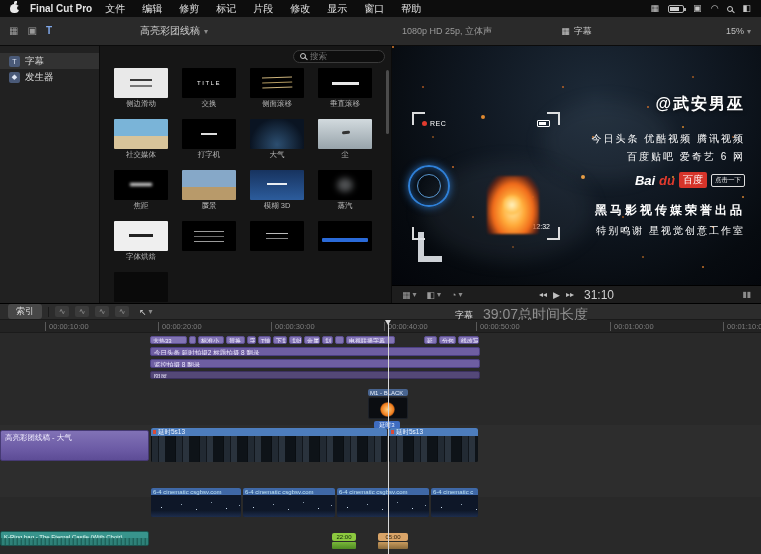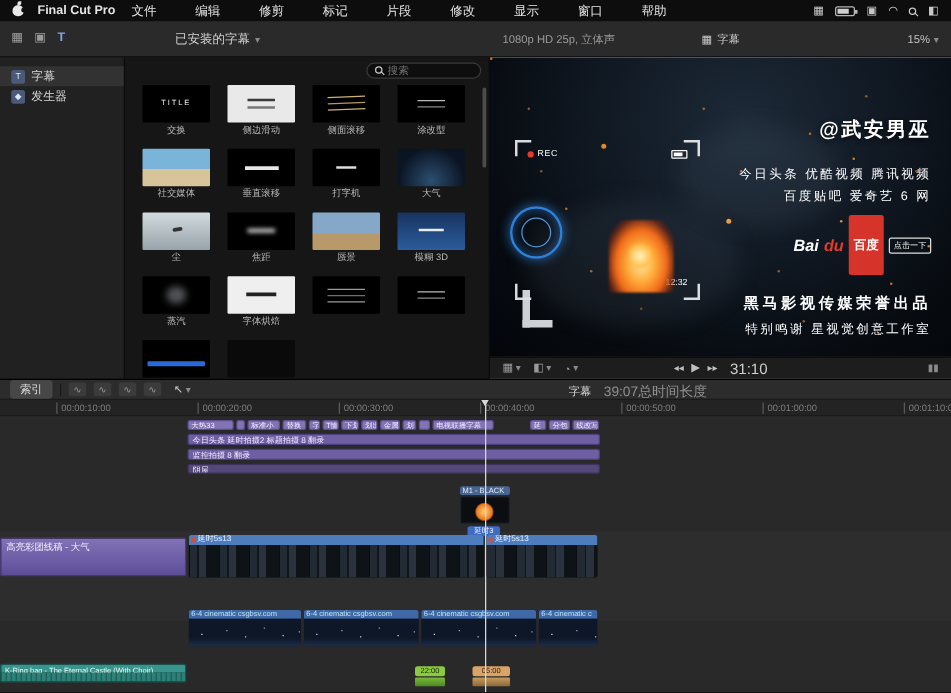--- a/index.html
+++ b/index.html
@@ -5,21 +5,21 @@
   *{box-sizing:border-box;margin:0;padding:0}
   body{background:#000;font-family:"Liberation Sans","DejaVu Sans",sans-serif}
   .screen{position:relative;width:761px;height:554px;background:#161616;overflow:hidden;color:#ddd}
 
   
   .menubar{height:17px;background:#0d0d0d;display:flex;align-items:center;padding:0 10px;font-size:10px;color:#e3e3e3}
   .apple{width:9px;height:9px;background:#e8e8e8;border-radius:50% 50% 45% 45%;position:relative;margin-right:11px;flex:none}
   .apple::before{content:"";position:absolute;top:-3px;left:4px;width:3px;height:3px;background:#e8e8e8;border-radius:50% 0}
   .apple::after{content:"";position:absolute;right:-2px;top:2px;width:4px;height:4px;background:#0d0d0d;border-radius:50%}
   .appname{font-weight:bold;margin-right:13px;white-space:nowrap}
-  .mitems{display:flex;gap:31px}
+  .mitems{display:flex;gap:17px}
   .mi{white-space:nowrap;cursor:default}
   .mstatus{margin-left:auto;display:flex;gap:9px;align-items:center;color:#c8c8c8;font-size:9px}
   .sglyph{line-height:1}
   .bat{width:16px;height:8px;border:1px solid #b5b5b5;border-radius:2px;position:relative}
   .bat::before{content:"";position:absolute;left:1px;top:1px;bottom:1px;width:9px;background:#cfcfcf}
   .bat::after{content:"";position:absolute;right:-3px;top:2px;width:2px;height:3px;background:#b5b5b5}
   .lens{width:6px;height:6px;border:1px solid #c8c8c8;border-radius:50%;position:relative;display:inline-block}
   .lens::after{content:"";position:absolute;width:4px;height:1px;background:#c8c8c8;right:-3px;bottom:-1px;transform:rotate(45deg)}
 
   
@@ -101,21 +101,21 @@
   .fire{position:absolute;left:95px;top:130px;width:52px;height:58px;background:radial-gradient(ellipse at 50% 60%,#ffe9a0 0%,#ffab3a 30%,#f06a1a 55%,rgba(150,40,8,.55) 75%,transparent 85%);filter:blur(1px)}
   .fire::after{content:"";position:absolute;left:16px;top:18px;width:18px;height:22px;background:radial-gradient(circle,#fff3c0,#ffc050 60%,transparent 75%)}
   .lshape{position:absolute;left:26px;top:186px;width:24px;height:30px;border-left:6px solid #dfe3e8;border-bottom:6px solid #dfe3e8;opacity:.92}
   .overlay-text{position:absolute;right:16px;top:48px;text-align:right;color:#fff}
   .handle{font-size:16px;font-weight:bold;letter-spacing:2px;text-shadow:0 1px 4px rgba(0,0,0,.7)}
   .ltxt1{margin-top:17px;font-size:10px;letter-spacing:2px}
   .ltxt2{margin-top:4px;font-size:10px;letter-spacing:2px}
   .baidu-row{margin-top:8px;display:flex;justify-content:flex-end;align-items:center;gap:4px}
   .bd1{font-size:13px;font-weight:bold;font-style:italic;color:#fff}
   .bd2{font-size:13px;font-weight:bold;font-style:italic;color:#e23b2e}
-  .bdbox{background:#d6342a;color:#fff;font-size:10px;font-weight:bold;padding:17px 4px;border-radius:2px}
+  .bdbox{background:#d6342a;color:#fff;font-size:10px;font-weight:normal;padding:1px 4px;border-radius:2px}
   .bdbtn{border:1px solid #ddd;color:#eee;font-size:6.5px;padding:1px 3px;border-radius:2px}
   .ltxt3{margin-top:14px;font-size:12px;font-weight:bold;letter-spacing:3px}
   .ltxt4{margin-top:5px;font-size:10px;letter-spacing:2px}
   .transport{height:18px;background:#1d1d1d;border-top:1px solid #000;display:flex;align-items:center;padding:0 10px;font-size:9px;color:#9a9a9a;position:relative}
   .tgroup{display:flex;gap:10px;align-items:center}
   .ticon{display:flex;gap:2px;align-items:center;cursor:default}
   .tcenter{position:absolute;left:0;right:0;display:flex;justify-content:center;align-items:center;gap:6px}
   .tbtn{font-size:8px;color:#c0c0c0;cursor:default}
   .tbtn.play{font-size:9px}
   .tc{font-family:Liberation Sans, sans-serif;font-size:12px;color:#cfcfcf;margin-left:4px}
@@ -123,21 +123,21 @@
 
   
   .timeline{position:relative;height:251px;background:#292929;border-top:1px solid #000}
   .tl-header{height:16px;background:#2c2c2c;border-bottom:1px solid #1a1a1a;display:flex;align-items:center;gap:6px;padding:0 8px;font-size:9px;color:#bbb;position:relative}
   .idx-btn{background:#474747;border-radius:3px;padding:1px 8px;font-size:9px;color:#ddd;cursor:default}
   .sep{width:1px;height:10px;background:#1a1a1a}
   .tool-ico{width:14px;height:11px;background:#3b3b3b;border-radius:2px;display:flex;align-items:center;justify-content:center;font-size:8px;color:#9a9a9a}
   .tool-arrow{display:flex;gap:2px;align-items:center;color:#cfcfcf;font-size:9px;margin-left:4px}
   .tl-center{position:absolute;left:455px;top:2px;display:flex;gap:10px;align-items:center}
   .cn{color:#ddd;font-size:9px}
-  .dur{color:#8f8f8f;font-size:11px}
+  .dur{color:#8f8f8f;font-size:14px}
   .tl-ruler{position:relative;height:13px;background:#232323;border-bottom:1px solid #1b1b1b;font-size:7.5px;color:#7d7d7d;overflow:hidden}
   .tick{position:absolute;top:2px;height:9px;line-height:9px;border-left:1px solid #5a5a5a;padding-left:3px;white-space:nowrap}
   .tl-tracks{position:absolute;top:29px;left:0;right:0;bottom:0;background:#292929;overflow:hidden}
   .tl-tracks::before{content:"";position:absolute;left:0;right:0;top:92px;height:72px;background:rgba(255,255,255,.02)}
   .clip{position:absolute;border-radius:2px;font-size:6.5px;line-height:1;color:#fff;overflow:hidden;white-space:nowrap}
   .title-clip{background:#8274b4;border:1px solid #5d4f92;padding:1px 0 0 2px;color:#f0ecff;font-size:6px}
   .story{background:#6e5ea2;border:1px solid #4c3f82;color:#efeaff;padding:2px 0 0 3px}
   .story.dark{background:#544878;border-color:#3c3160}
   .connlab{background:#48648f;color:#e6eefb;font-size:6px;padding:1px 0 0 2px}
   .connthumb{background:#0b0d11;border:1px solid #1c2027}
@@ -192,21 +192,21 @@
       </div>
   </div>
 
   <div class="toolbar">
     <div class="tb-left">
       <span class="hicon">▦</span>
       <span class="hicon">▣</span>
       <span class="hicon active">T</span>
     </div>
     <div class="tb-mid">
-      <span>已安装的字幕</span>
+      <span>高亮彩团线稿</span>
       <span class="chev">▾</span>
     </div>
     <div class="tb-right">
       <span class="fmt">1080p HD 25p, 立体声</span>
       <span class="vtab">
         <span>▦</span>
         <span>字幕</span>
       </span>
       <span class="zoomwrap">
         <span>15%</span>
@@ -231,44 +231,40 @@
 
     <div class="browser">
       <div class="searchrow">
         <div class="search">
           <span class="lens"></span>
           <input placeholder="搜索" style="">
         </div>
       </div>
       <div class="grid">
           <div class="cell">
+            <div class="thumb t-white"></div>
+            <div class="cap">侧边滑动</div>
+          </div>
+          <div class="cell">
             <div class="thumb t-title-dark">
               <span class="ttext">TITLE</span>
             </div>
             <div class="cap">交换</div>
           </div>
           <div class="cell">
-            <div class="thumb t-white"></div>
-            <div class="cap">侧边滑动</div>
-          </div>
-          <div class="cell">
             <div class="thumb t-script"></div>
             <div class="cap">侧面滚移</div>
           </div>
           <div class="cell">
-            <div class="thumb t-dark-text"></div>
-            <div class="cap">涂改型</div>
+            <div class="thumb t-subtitle"></div>
+            <div class="cap">垂直滚移</div>
           </div>
           <div class="cell">
             <div class="thumb t-beach"></div>
             <div class="cap">社交媒体</div>
-          </div>
-          <div class="cell">
-            <div class="thumb t-subtitle"></div>
-            <div class="cap">垂直滚移</div>
           </div>
           <div class="cell">
             <div class="thumb t-typewriter"></div>
             <div class="cap">打字机</div>
           </div>
           <div class="cell">
             <div class="thumb t-atmosphere"></div>
             <div class="cap">大气</div>
           </div>
           <div class="cell">
@@ -390,21 +386,21 @@
       <div class="tl-center">
         <span class="cn">字幕</span>
         <span class="dur">39:07总时间长度</span>
       </div>
     </div>
     <div class="tl-ruler">
         <span class="tick" style="left: 45px;">00:00:10:00</span>
         <span class="tick" style="left: 158px;">00:00:20:00</span>
         <span class="tick" style="left: 271px;">00:00:30:00</span>
         <span class="tick" style="left: 384px;">00:00:40:00</span>
-        <span class="tick" style="left: 497px;">00:00:50:00</span>
+        <span class="tick" style="left: 476px;">00:00:50:00</span>
         <span class="tick" style="left: 610px;">00:01:00:00</span>
         <span class="tick" style="left: 723px;">00:01:10:00</span>
       </div>
     <div class="tl-tracks">
         <div class="clip title-clip" style="left: 150px; top: 3px; width: 37px; height: 8px;">大热33</div>
         <div class="clip title-clip" style="left: 189px; top: 3px; width: 7px; height: 8px;"></div>
         <div class="clip title-clip" style="left: 198px; top: 3px; width: 26px; height: 8px;">标准小</div>
         <div class="clip title-clip" style="left: 226px; top: 3px; width: 19px; height: 8px;">替换</div>
         <div class="clip title-clip" style="left: 247px; top: 3px; width: 9px; height: 8px;">字</div>
         <div class="clip title-clip" style="left: 258px; top: 3px; width: 13px; height: 8px;">T恤</div>

